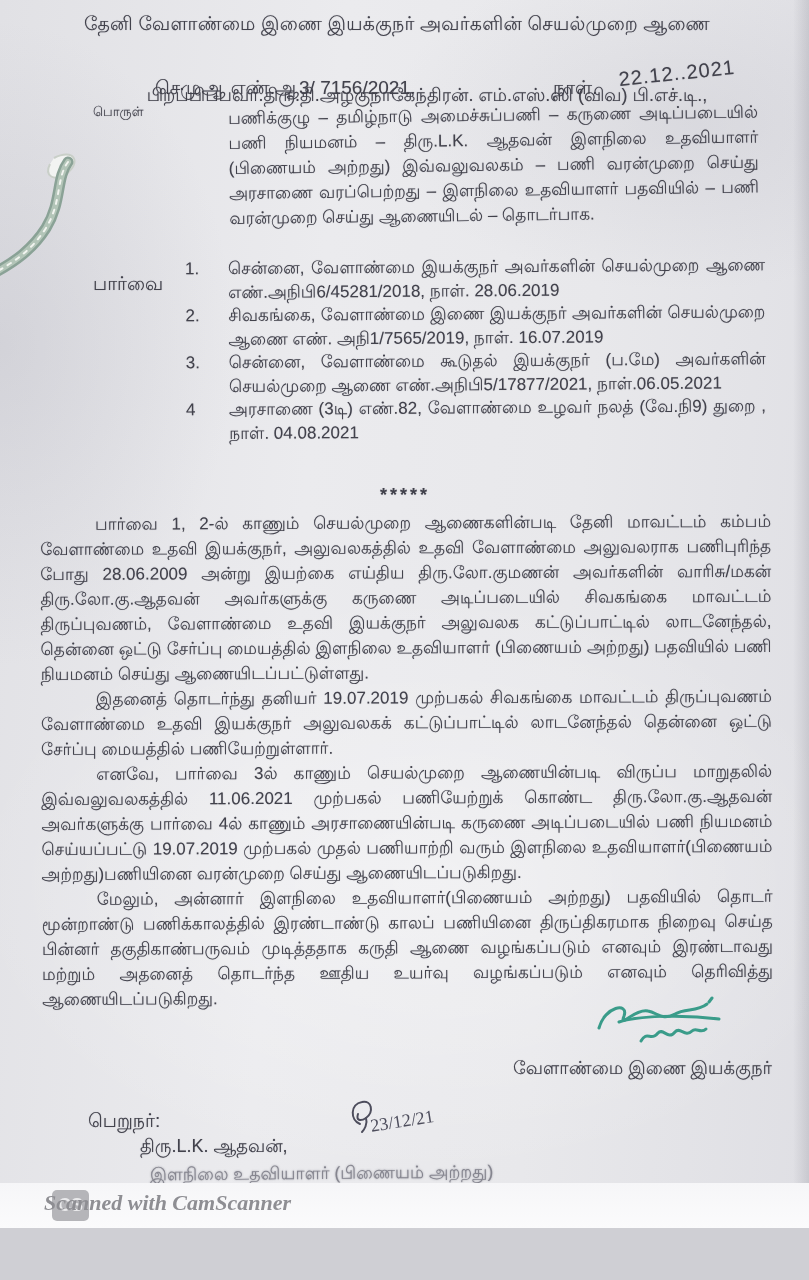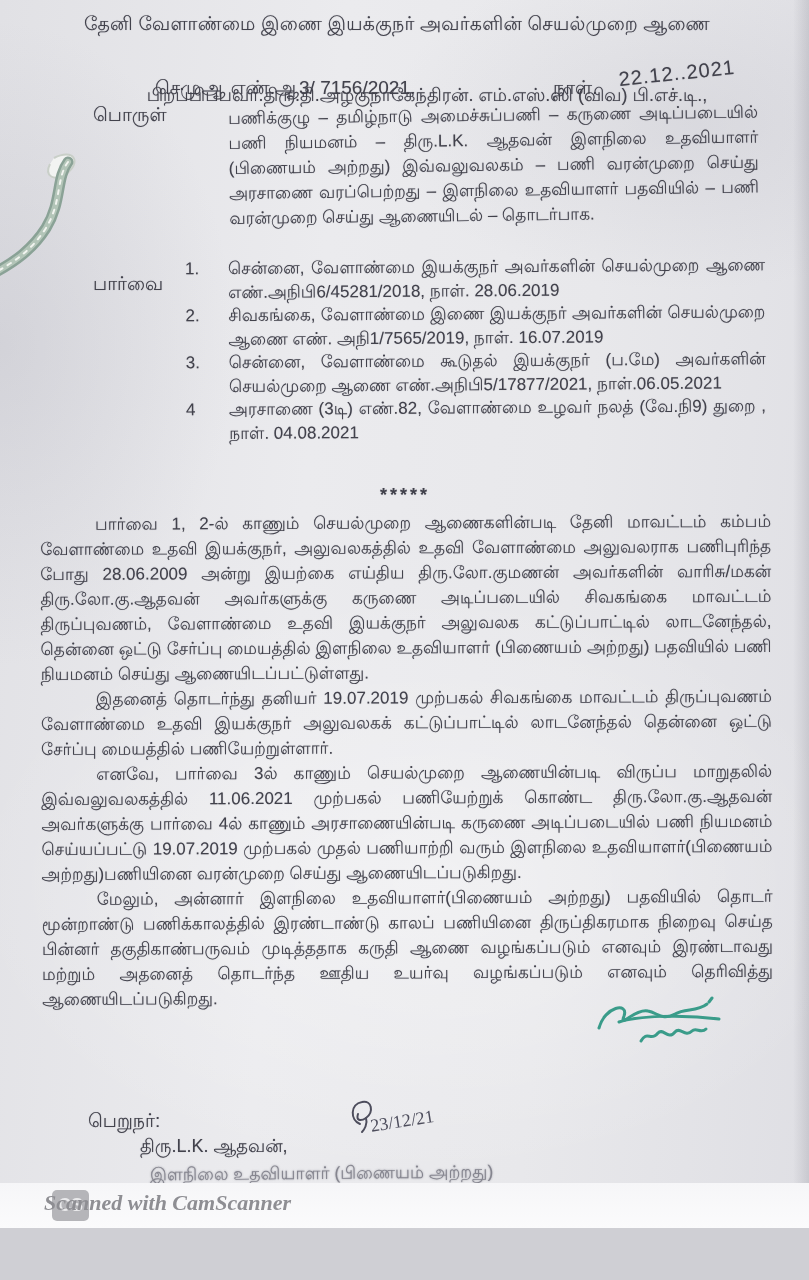--- a/index.html
+++ b/index.html
@@ -18,21 +18,21 @@
     background:linear-gradient(to left, rgba(110,110,122,0.20), transparent);
     pointer-events:none;
   }
   .t{position:absolute; white-space:nowrap;}
   .soft{text-shadow:0 0 1px rgba(70,70,82,0.35);}
   .h-line1{top:13px; left:60px; right:75px; text-align:center; font-size:19px; letter-spacing:.2px;}
   .h-line2{top:45px; left:120px; right:75px; text-align:center; font-size:18px;margin-top:40px;}
   .h-ref{top:77px; left:155px; font-size:19px;text-align:center;}
   .h-date-label{top:77px; left:553px; font-size:19px;}
   .h-date-value{top:68px; left:620px; font-size:20px; transform:rotate(-6deg); transform-origin:left bottom; letter-spacing:1px;}
-  .subject-label{top:104px; left:93px; font-size:19px;}
+  .subject-label{top:104px; left:93px; font-size:13px;}
   .subject-body{
     position:absolute; top:106px; left:228px; width:530px;
     font-size:17px; line-height:25px; text-align:justify;
     transform:rotate(-0.7deg); transform-origin:left top;
   }
   .ref-label{top:257px; left:93px; font-size:19px;margin-top:16px;}
   .ref-list{position:absolute; top:257px; left:228px; width:537px; transform:rotate(-0.4deg); transform-origin:left top;}
   .ref-item{position:relative; font-size:17px; line-height:23.5px; text-align:justify; margin:0 0 0 0;}
   .ref-num{position:absolute; left:-43px; top:0; font-size:17px;}
   .stars{top:485px; left:40px; width:730px; text-align:center; font-size:18px; letter-spacing:3px; font-weight:bold;}
@@ -112,20 +112,21 @@
   </div>
 
   <svg class="sig-scribble" width="150" height="62" viewBox="0 0 150 62">
     <g fill="none" stroke="#3a9c8a" stroke-width="3" stroke-linecap="round">
       <path d="M14,32 C20,10 44,6 39,20 C34,33 50,12 63,15 C73,17 77,25 90,18 C100,12 112,16 122,8"></path>
       <path d="M34,26 C52,20 96,18 134,23"></path>
       <path d="M56,45 C62,34 66,46 73,37 C78,31 83,45 90,36 C95,30 100,42 107,35 C111,31 116,38 121,33"></path>
       <path d="M124,6 l3,-4"></path>
     </g>
   </svg>
+  <div class="t soft sig-designation">வேளாண்மை இணை இயக்குநர்</div>
 
   <div class="t soft recv-label">பெறுநர்:</div>
   <svg class="hand-date" width="130" height="60" viewBox="0 0 130 60">
     <g fill="none" stroke="#4d4d5c" stroke-width="2" stroke-linecap="round">
       <path d="M22,34 C12,30 12,14 24,12 C34,10 36,22 28,28 C22,32 18,30 20,24"></path>
       <path d="M28,28 C30,34 26,40 24,42"></path>
     </g>
     <text x="32" y="36" transform="rotate(-9 70 30)" font-size="18" fill="#4d4d5c" font-family="Liberation Serif, serif">23/12/21</text>
   </svg>
   <div class="t soft recv-line1">திரு.L.K. ஆதவன்,</div>

